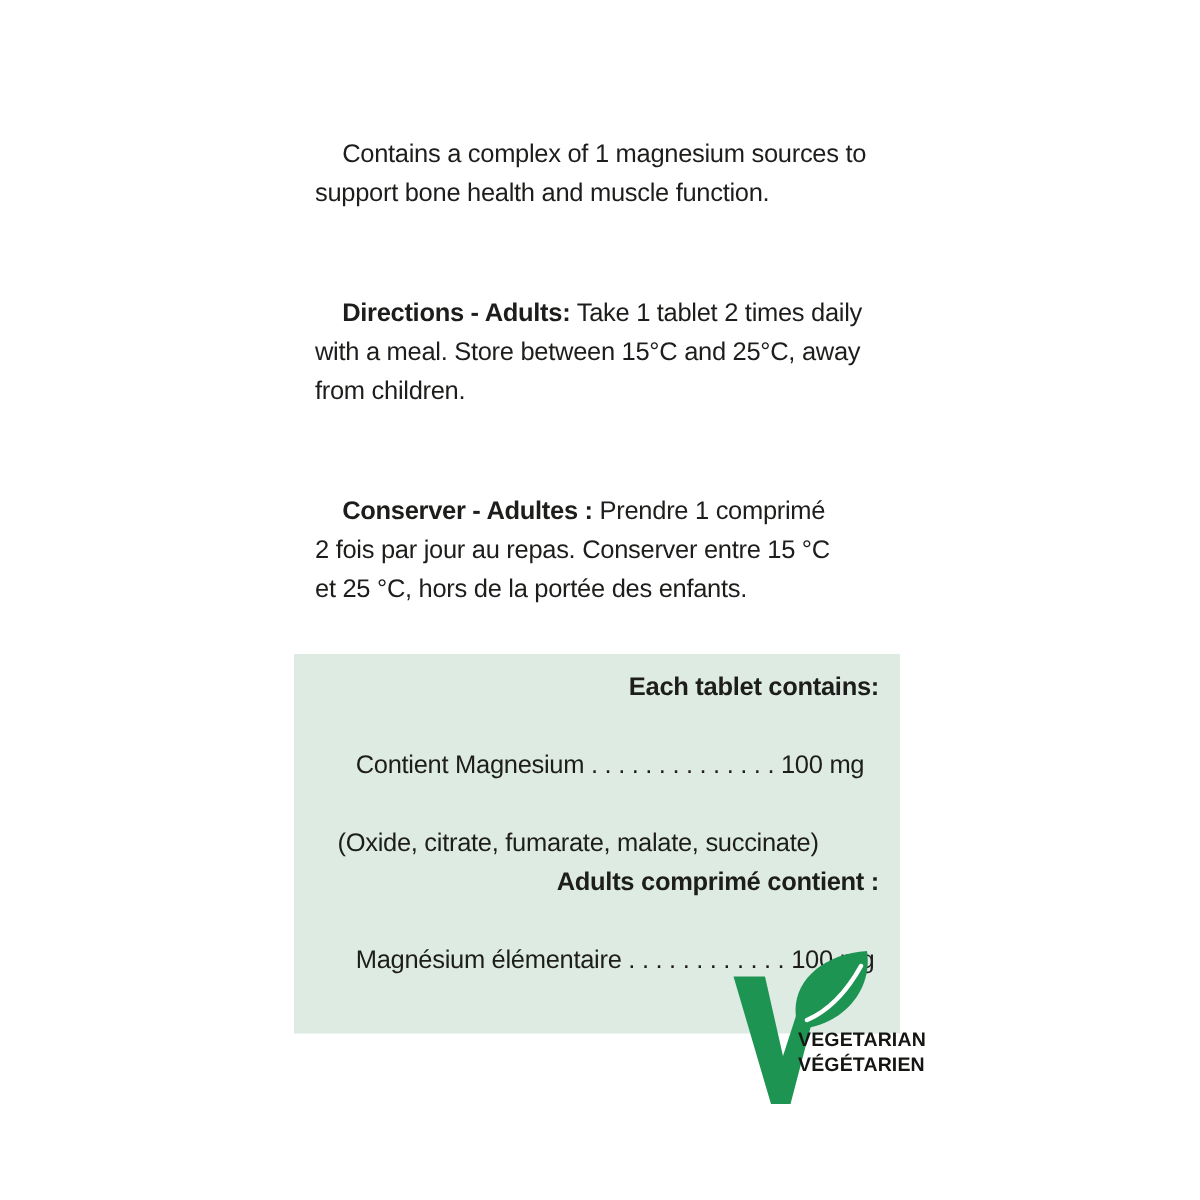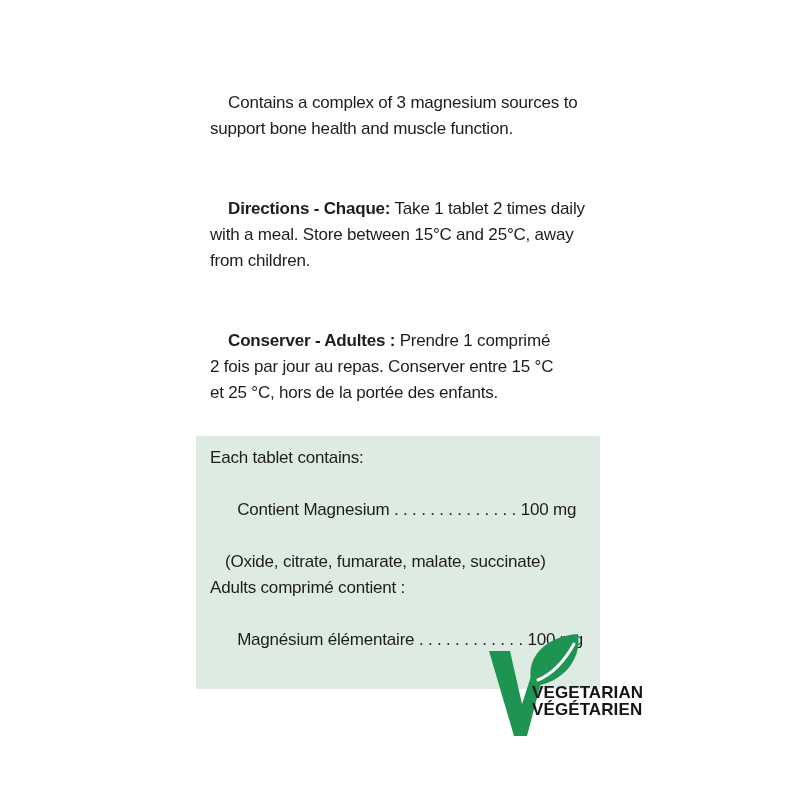--- a/index.html
+++ b/index.html
@@ -36,22 +36,23 @@
   .facts-box {
     box-sizing: border-box;
     width: 404px;
     margin-left: -14px;
     margin-top: 4px;
     margin-bottom: 11px;
     padding: 9px 14px 10px 14px;
     background: #deebe3;
   }
   .facts-heading {
-    font-weight: normal;
+    font-weight: bold;
     white-space: pre-wrap;
+    text-align: right;
   }
   .facts-row {
     white-space: pre-wrap;
   }
   .facts-sources {
     white-space: pre-wrap;
     padding-left: 15px;
   }
   .veg-logo {
     position: absolute;
@@ -62,41 +63,41 @@
   }
   .veg-logo svg {
     position: absolute;
     left: 0;
     top: 0;
   }
   .veg-text {
     position: absolute;
     left: 44px;
     top: 56px;
-    font-size: 17px;
+    font-size: 13px;
     font-weight: bold;
     line-height: 17px;
     letter-spacing: 0.1px;
     color: #151513;
     white-space: nowrap;
   }
 </style>
 </head>
 <body style="background: rgb(255, 255, 255); color: rgb(29, 29, 27);">
 
 <div class="label-content">
 
   <p class="para mb2">
-    <span>Contains a complex of 3 magnesium sources to
+    <span>Contains a complex of 1 magnesium sources to
 support bone health and muscle function.</span>
   </p>
 
 
   <p class="para mb2">
-    <span class="lead">Directions - Chaque:</span><span> Take 1 tablet 2 times daily
+    <span class="lead">Directions - Adults:</span><span> Take 1 tablet 2 times daily
 with a meal. Store between 15°C and 25°C, away
 from children.</span>
   </p>
 
   <p class="para">
     <span class="lead">Conserver - Adultes :</span><span> Prendre 1 comprimé
 2 fois par jour au repas. Conserver entre 15 °C
 et 25 °C, hors de la portée des enfants.</span>
   </p>
 

